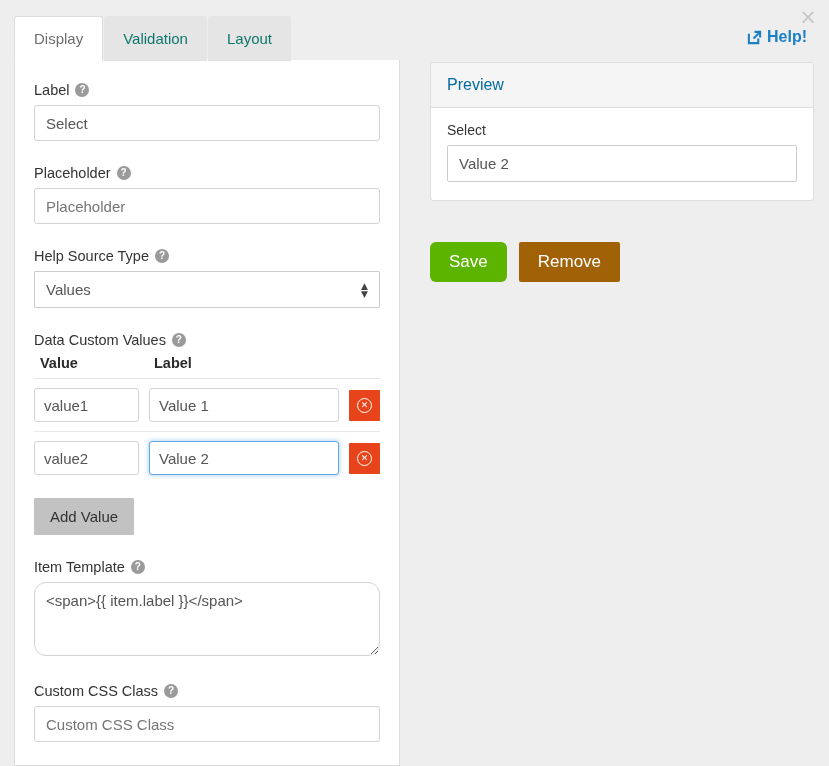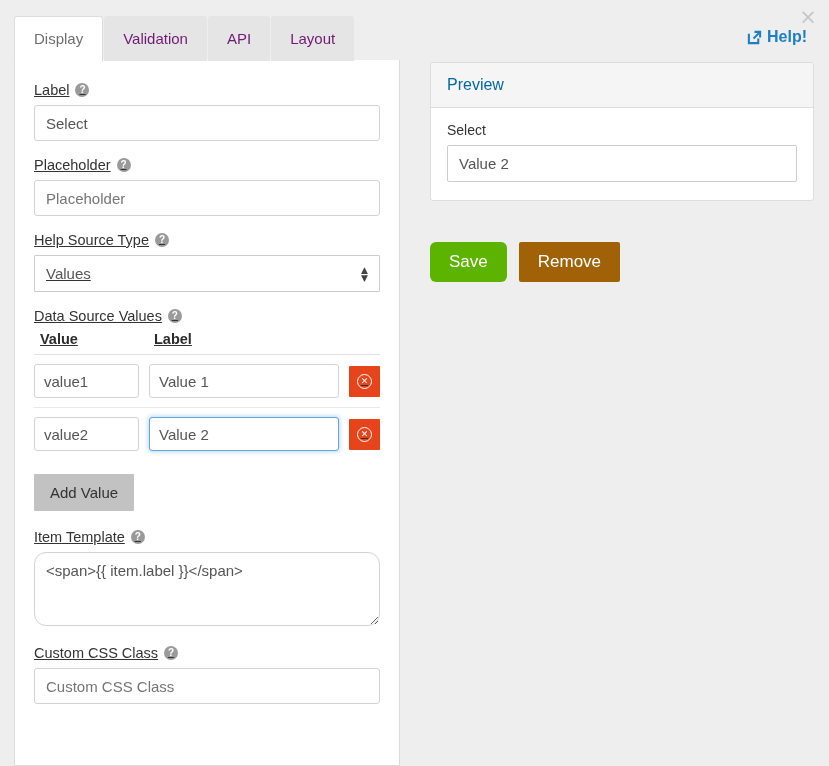--- a/index.html
+++ b/index.html
@@ -63,21 +63,21 @@
     display: flex;
     align-items: flex-end;
     height: 46px;
     z-index: 3;
   }
   .tab {
     height: 45px;
     line-height: 45px;
     padding: 0 19px;
     font-size: 15px;
-    color: #701a75;
+    color: #0f766e;
     background: #e5e5e5;
     border-radius: 3px 3px 0 0;
     cursor: pointer;
     margin-right: 1px;
     box-sizing: border-box;
   }
   .tab.active {
     background: #ffffff;
     color: #6e6e6e;
     border: 1px solid #dcdcdc;
@@ -136,21 +136,21 @@
     font-size: 15px;
     font-family: "Liberation Sans", sans-serif;
     color: #555555;
     background: #ffffff;
     outline: none;
   }
   .text-input.placeholder-style {
     color: #a9a9a9;
   }
 
-  .field-block { margin-bottom: 16px; text-decoration: underline; }
+  .field-block { margin-bottom: 24px; }
 
   
   .select-wrap {
     position: relative;
     width: 100%;
   }
   .select-box {
     width: 100%;
     height: 37px;
     box-sizing: border-box;
@@ -364,21 +364,20 @@
       <path d="M8 2 L14 2 L14 8" stroke="#1b7fc4" stroke-width="2.2" fill="none"></path>
       <path d="M13.2 2.8 L7 9" stroke="#1b7fc4" stroke-width="2.2"></path>
     </svg>
   </span>
   <span>Help!</span>
 </a>
 
 <div class="tabs">
   <div class="tab active">Display</div>
   <div class="tab">Validation</div>
-  <div class="tab">API</div>
   <div class="tab">Layout</div>
 </div>
 
 <div class="form-panel">
 
   <div class="field-block">
     <div class="field-label">
       <span>Label</span>
       <span class="help-icon">?</span>
     </div>
@@ -402,21 +401,21 @@
       <div class="select-box">Values</div>
       <div class="select-arrows">
         <div>▲</div>
           <div>▼</div>
       </div>
     </div>
   </div>
 
   <div class="field-block">
     <div class="field-label">
-      <span>Data Source Values</span>
+      <span>Data Custom Values</span>
       <span class="help-icon">?</span>
     </div>
 
     <div class="values-table">
       <div class="vt-head">
         <div class="col-value">Value</div>
         <div class="col-label">Label</div>
       </div>
 
       <div class="vt-row">

